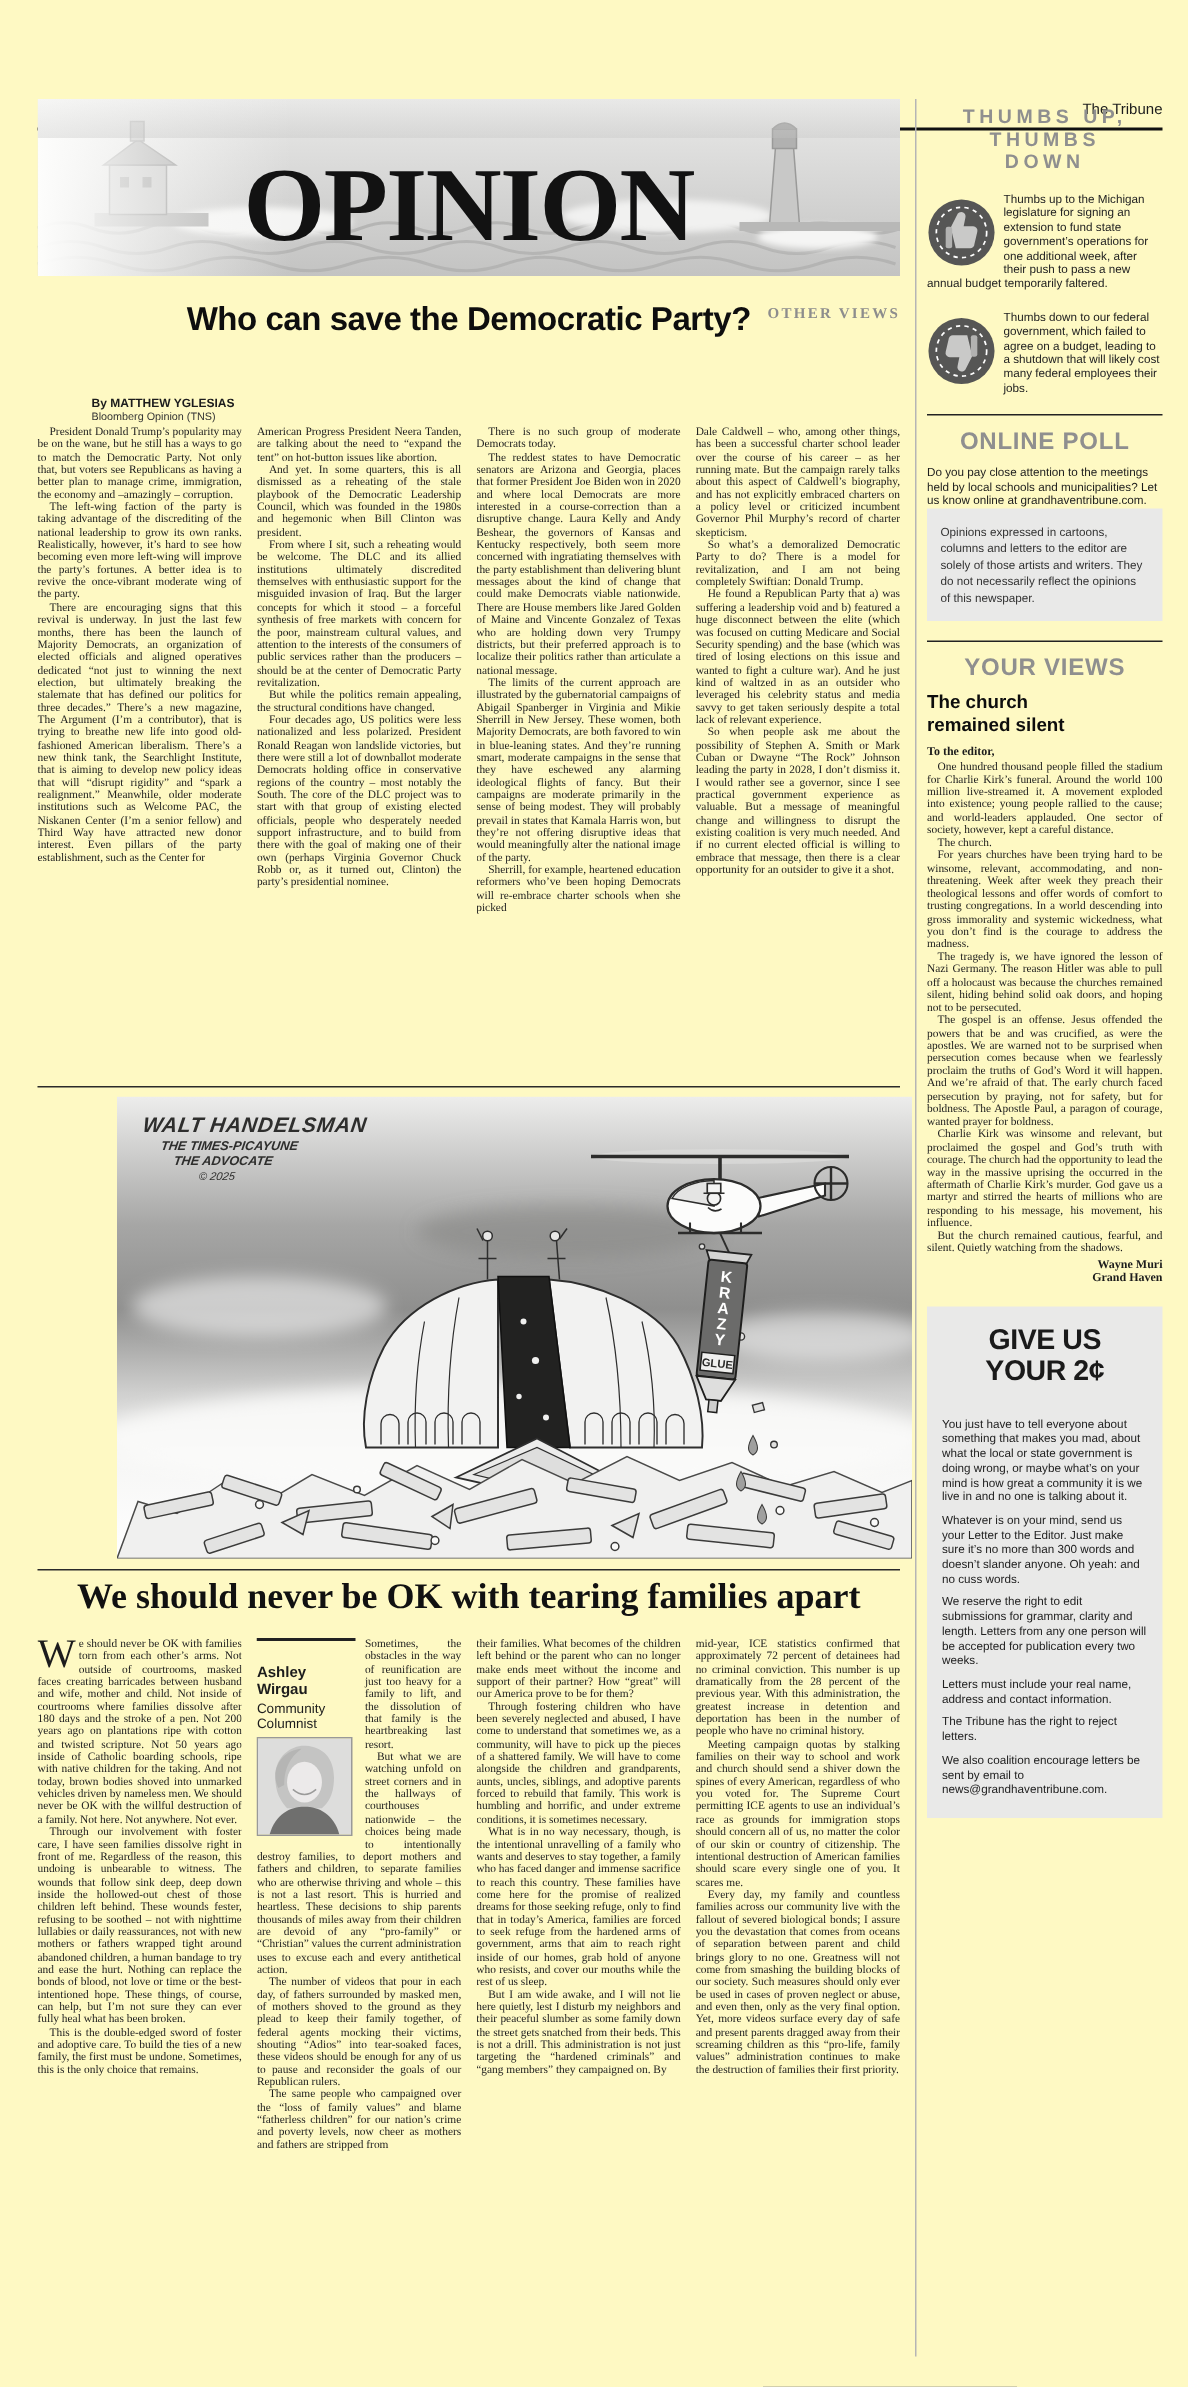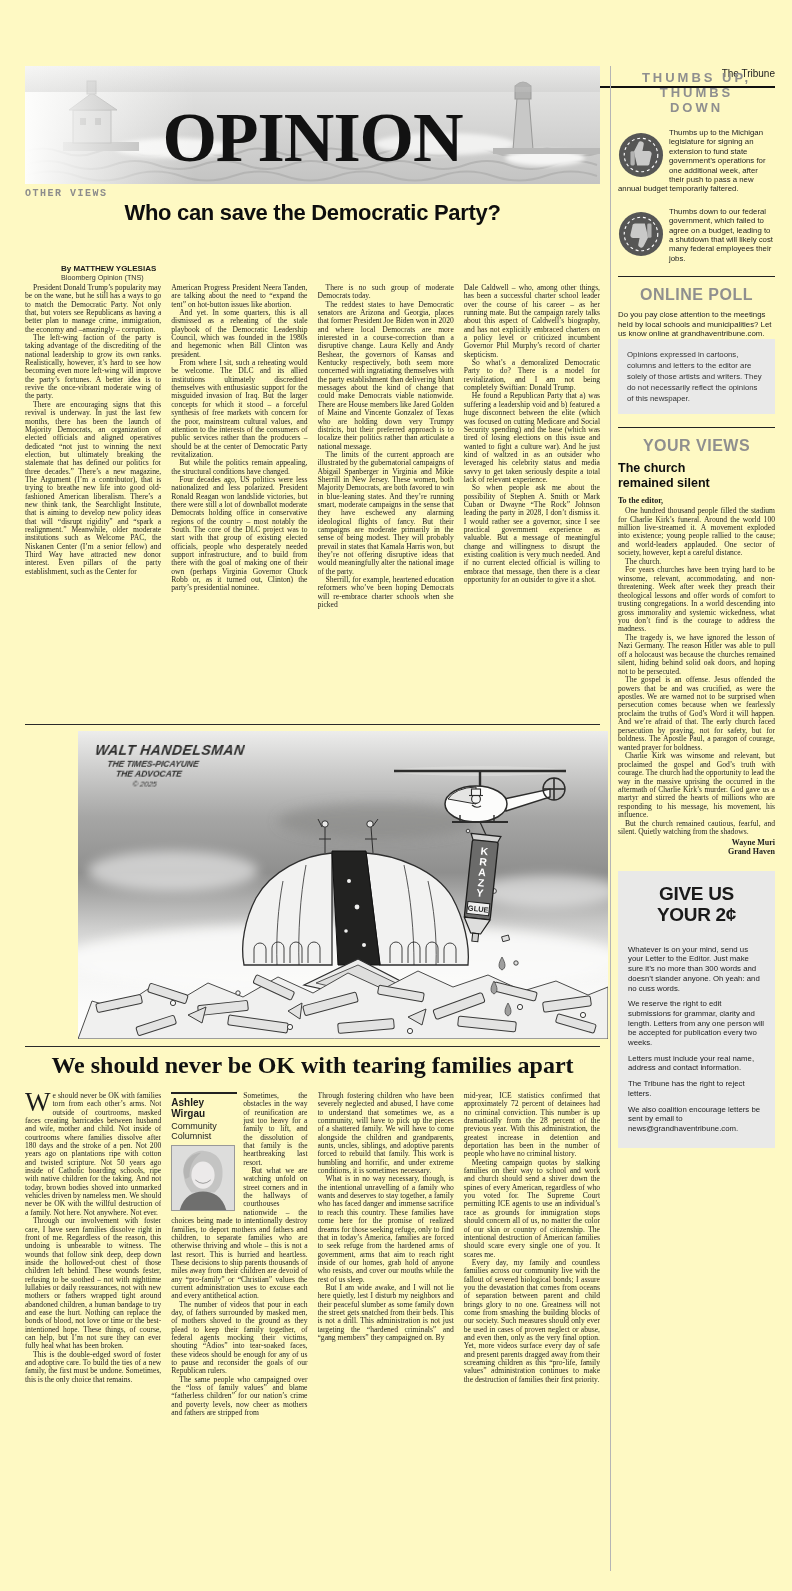--- a/index.html
+++ b/index.html
@@ -10,21 +10,21 @@
   .pg-header { position:absolute; left:25px; top:36px; width:750px; display:flex; align-items:baseline; border-bottom:2px solid #111; padding-bottom:6px; font-family:"Liberation Sans", sans-serif; }
   .pg-num { font-weight:bold; font-size:13px; }
   .pg-date { font-size:10px; margin-left:8px;margin-top:32px; }
   .pg-pub { font-size:10px; margin-left:auto; }
 
   
   .banner { position:absolute; left:25px; top:66px; width:575px; height:140px; overflow:hidden; }
   .banner svg { position:absolute; inset:0; }
   .banner-title { position:absolute; inset:0; display:flex; align-items:center; justify-content:center; font-family:"Liberation Serif", serif; font-weight:bold; font-size:70px; letter-spacing:-1px; color:#121212; line-height:1; padding-top:4px; }
   .banner-title::first-letter { font-size:96px; }
-  .kicker { position:absolute; left:25px; top:188px; width:575px; text-align:left; font-family:Liberation Mono, monospace; font-weight:bold; font-size:10px; letter-spacing:1.5px; color:#8d8d8d; }
+  .kicker { position:absolute; left:25px; top:204px; width:575px; text-align:right; font-family:Liberation Serif, serif; font-weight:bold; font-size:10px; letter-spacing:1.5px; color:#8d8d8d; }
   .headline1 { position:absolute; left:25px; top:200px; width:575px; text-align:center; font-family:"Liberation Sans", sans-serif; font-weight:bold; font-size:22px; letter-spacing:-0.3px; color:#0e0e0e; }
 
   .byline-wrap { position:absolute; left:25px; top:264px; width:575px; font-family:"Liberation Sans", sans-serif;margin-left:36px; }
   .byline { font-weight:bold; font-size:8px; }
   .byline-org { font-size:7.2px; color:#333; }
 
   
   .colrow { position:absolute; display:flex; gap:10px; overflow:hidden; }
   .colrow .col { flex:1 1 0; font-size:7.6px; line-height:8.35px; text-align:justify; overflow:hidden; }
   .colrow .col p { text-indent:8px; margin:0; }
@@ -33,21 +33,21 @@
   .row2 { left:25px; top:1092px; width:575px; height:490px;justify-content:flex-end; }
 
   .rule { position:absolute; left:25px; width:575px; border-top:1px solid #2a2a2a; }
 
   
   .cartoon { position:absolute; left:78px; top:731px; width:530px; height:308px; }
 
   .headline2 { position:absolute; left:25px; top:1052px; width:575px; text-align:center; font-family:"Liberation Serif", serif; font-size:24px; color:#111; }
 
   
-  .colblock { float:left; width:66px; margin:0 6px 3px 0; font-family:"Liberation Sans", sans-serif; border-top:2px solid #222; padding-top:3px; text-align:left; }
+  .colblock { float:left; width:66px; margin:0 6px 3px 0; font-family:"Liberation Sans", sans-serif; border-top:2px solid #222; padding-top:16px; text-align:left; }
   .colblock .cname { font-weight:bold; font-size:10px; line-height:11px; white-space:pre-line; }
   .colblock .ctitle { font-size:9px; line-height:10px; white-space:pre-line; margin-top:2px; }
   .colblock .headshot { margin-top:4px; width:64px; height:66px; border:1px solid #999; display:block; }
   .a2-col1 p:first-child { text-indent:0; }
   .a2-col1 p:first-child::first-letter { float:left; font-size:27px; line-height:21px; padding-right:2px; }
 
   
   .vdivider { position:absolute; left:610px; top:66px; height:1505px; border-left:1px solid #b5b5b5; }
   .sidebar { position:absolute; left:618px; top:70px; width:157px; font-family:"Liberation Sans", sans-serif; }
   .thumbs-heading { text-align:center; font-weight:bold; font-size:13px; line-height:15px; letter-spacing:3px; color:#8f8f8f; white-space:pre-line; }
@@ -335,20 +335,21 @@
           <path d="M12 30 C10 12 24 4 33 5 C46 6 54 15 52 32 C51 42 46 46 44 48 L20 48 C17 44 13 40 12 30 Z" fill="#c4c4c3"></path>
           <ellipse cx="32" cy="30" rx="12" ry="14" fill="#eceaea"></ellipse>
           <path d="M24 35 q8 7 16 0" fill="none" stroke="#9a9a99" stroke-width="1"></path>
           <path d="M8 66 C12 52 22 47 32 47 C42 47 52 52 56 66 Z" fill="#6f6f6e"></path>
           <path d="M14 34 C8 22 16 8 30 7 C20 14 18 24 18 32 Z" fill="#b5b5b4"></path>
         </svg>
       </div>
       <span><p>Sometimes, the obstacles in the way of reunification are just too heavy for a family to lift, and the dissolution of that family is the heartbreaking last resort.</p><p>But what we are watching unfold on street corners and in the hallways of courthouses nationwide – the choices being made to intentionally destroy families, to deport mothers and fathers and children, to separate families who are otherwise thriving and whole – this is not a last resort. This is hurried and heartless. These decisions to ship parents thousands of miles away from their children are devoid of any “pro-family” or “Christian” values the current administration uses to excuse each and every antithetical action.</p><p>The number of videos that pour in each day, of fathers surrounded by masked men, of mothers shoved to the ground as they plead to keep their family together, of federal agents mocking their victims, shouting “Adios” into tear-soaked faces, these videos should be enough for any of us to pause and reconsider the goals of our Republican rulers.</p><p>The same people who campaigned over the “loss of family values” and blame “fatherless children” for our nation’s crime and poverty levels, now cheer as mothers and fathers are stripped from</p></span>
     </div>
     <div class="col cont">
+        <p>their families. What becomes of the children left behind or the parent who can no longer make ends meet without the income and support of their partner? How “great” will our America prove to be for them?</p>
         <p>Through fostering children who have been severely neglected and abused, I have come to understand that sometimes we, as a community, will have to pick up the pieces of a shattered family. We will have to come alongside the children and grandparents, aunts, uncles, siblings, and adoptive parents forced to rebuild that family. This work is humbling and horrific, and under extreme conditions, it is sometimes necessary.</p>
         <p>What is in no way necessary, though, is the intentional unravelling of a family who wants and deserves to stay together, a family who has faced danger and immense sacrifice to reach this country. These families have come here for the promise of realized dreams for those seeking refuge, only to find that in today’s America, families are forced to seek refuge from the hardened arms of government, arms that aim to reach right inside of our homes, grab hold of anyone who resists, and cover our mouths while the rest of us sleep.</p>
         <p>But I am wide awake, and I will not lie here quietly, lest I disturb my neighbors and their peaceful slumber as some family down the street gets snatched from their beds. This is not a drill. This administration is not just targeting the “hardened criminals” and “gang members” they campaigned on. By</p>
       </div>
     <div class="col cont">
         <p>mid-year, ICE statistics confirmed that approximately 72 percent of detainees had no criminal conviction. This number is up dramatically from the 28 percent of the previous year. With this administration, the greatest increase in detention and deportation has been in the number of people who have no criminal history.</p>
         <p>Meeting campaign quotas by stalking families on their way to school and work and church should send a shiver down the spines of every American, regardless of who you voted for. The Supreme Court permitting ICE agents to use an individual’s race as grounds for immigration stops should concern all of us, no matter the color of our skin or country of citizenship. The intentional destruction of American families should scare every single one of you. It scares me.</p>
         <p>Every day, my family and countless families across our community live with the fallout of severed biological bonds; I assure you the devastation that comes from oceans of separation between parent and child brings glory to no one. Greatness will not come from smashing the building blocks of our society. Such measures should only ever be used in cases of proven neglect or abuse, and even then, only as the very final option. Yet, more videos surface every day of safe and present parents dragged away from their screaming children as this “pro-life, family values” administration continues to make the destruction of families their first priority.</p>
       </div>
   </div>
@@ -404,20 +405,21 @@
       </div>
     <div class="signature">
       <div>Wayne Muri</div>
       <div>Grand Haven</div>
     </div>
 
     <div class="giveus">
       <div class="giveus-heading">GIVE US
 YOUR 2¢</div>
       <div>
+          <p>You just have to tell everyone about something that makes you mad, about what the local or state government is doing wrong, or maybe what’s on your mind is how great a community it is we live in and no one is talking about it.</p>
           <p>Whatever is on your mind, send us your Letter to the Editor. Just make sure it’s no more than 300 words and doesn’t slander anyone. Oh yeah: and no cuss words.</p>
           <p>We reserve the right to edit submissions for grammar, clarity and length. Letters from any one person will be accepted for publication every two weeks.</p>
           <p>Letters must include your real name, address and contact information.</p>
           <p>The Tribune has the right to reject letters.</p>
           <p>We also coalition encourage letters be sent by email to news@grandhaventribune.com.</p>
         </div>
     </div>
 
   </div>
 </div>

